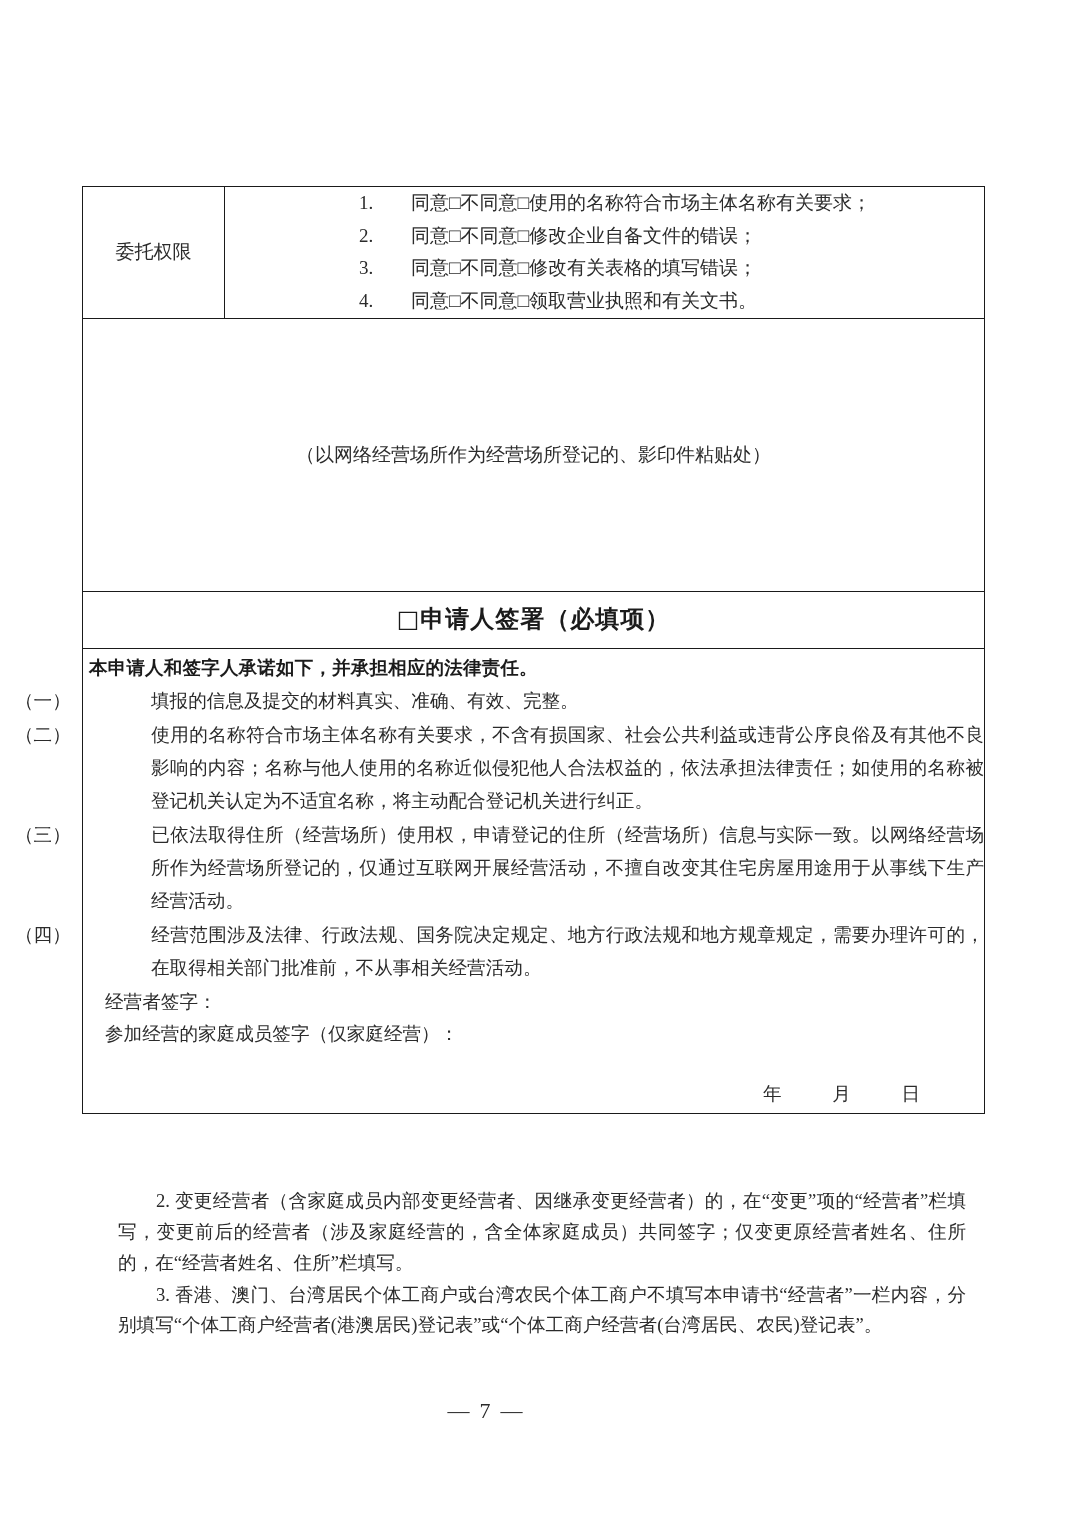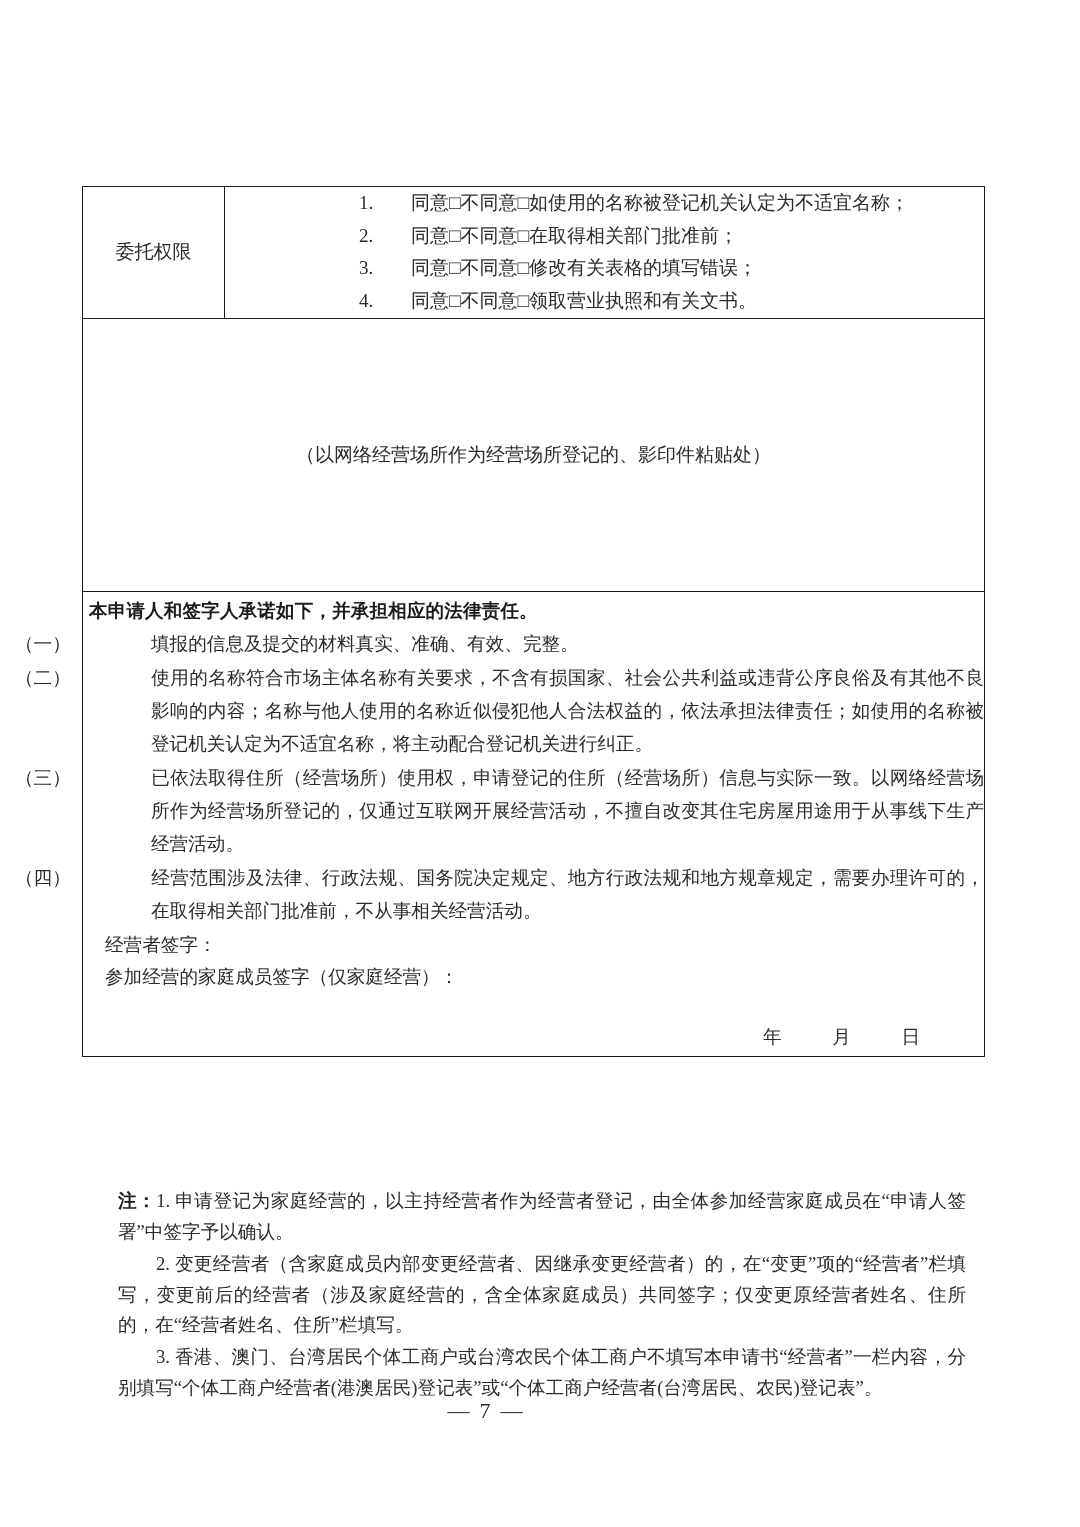--- a/index.html
+++ b/index.html
@@ -206,42 +206,47 @@
     <tbody>
 
 
       <tr>
         <td class="label-cell">
           <span>委托权限</span>
         </td>
         <td class="auth-list-cell" colspan="5">
           <ul class="auth-list">
             <li>
-              <span class="auth-num">1.</span><span>同意□不同意□如使用的名称被登记机关认定为不适宜名称；</span>
-            </li>
-            <li>
-              <span class="auth-num">2.</span><span>同意□不同意□在取得相关部门批准前；</span>
+              <span class="auth-num">1.</span><span>同意□不同意□使用的名称符合市场主体名称有关要求；</span>
+            </li>
+            <li>
+              <span class="auth-num">2.</span><span>同意□不同意□修改企业自备文件的错误；</span>
             </li>
             <li>
               <span class="auth-num">3.</span><span>同意□不同意□修改有关表格的填写错误；</span>
             </li>
             <li>
               <span class="auth-num">4.</span><span>同意□不同意□领取营业执照和有关文书。</span>
             </li>
           </ul>
         </td>
       </tr>
 
 
       <tr>
         <td class="paste-cell" colspan="6">
           <div class="paste-note">（以网络经营场所作为经营场所登记的、影印件粘贴处）</div>
         </td>
       </tr>
 
+      <tr>
+        <td class="section-title-cell" colspan="6">
+          <div class="section-title">□申请人签署（必填项）</div>
+        </td>
+      </tr>
 
       <tr>
         <td class="commit-cell" colspan="6">
           <div class="commit-head">本申请人和签字人承诺如下，并承担相应的法律责任。</div>
 
           <ul class="commit-list">
             <li>
               <span class="commit-marker">（一）</span><span>填报的信息及提交的材料真实、准确、有效、完整。</span>
             </li>
             <li>
@@ -264,21 +269,20 @@
             <span>年</span>
             <span>月</span>
             <span>日</span>
           </div>
         </td>
       </tr>
     </tbody>
   </table>
 
   <div class="notes">
-    <p class="note-p"><span class="note-label">注：</span><span>1. 申请登记为家庭经营的，以主持经营者作为经营者登记，由全体参加经营家庭成员在“申请人签署”中签字予以确认。</span></p>
     <p class="note-p note-indent">2. 变更经营者（含家庭成员内部变更经营者、因继承变更经营者）的，在“变更”项的“经营者”栏填写，变更前后的经营者（涉及家庭经营的，含全体家庭成员）共同签字；仅变更原经营者姓名、住所的，在“经营者姓名、住所”栏填写。</p>
     <p class="note-p note-indent">3. 香港、澳门、台湾居民个体工商户或台湾农民个体工商户不填写本申请书“经营者”一栏内容，分别填写“个体工商户经营者(港澳居民)登记表”或“个体工商户经营者(台湾居民、农民)登记表”。</p>
   </div>
 
   <div class="footer">
     <span class="page-num">—</span><span class="page-num">7</span><span class="page-num">—</span>
   </div>
 
 </div>
 

